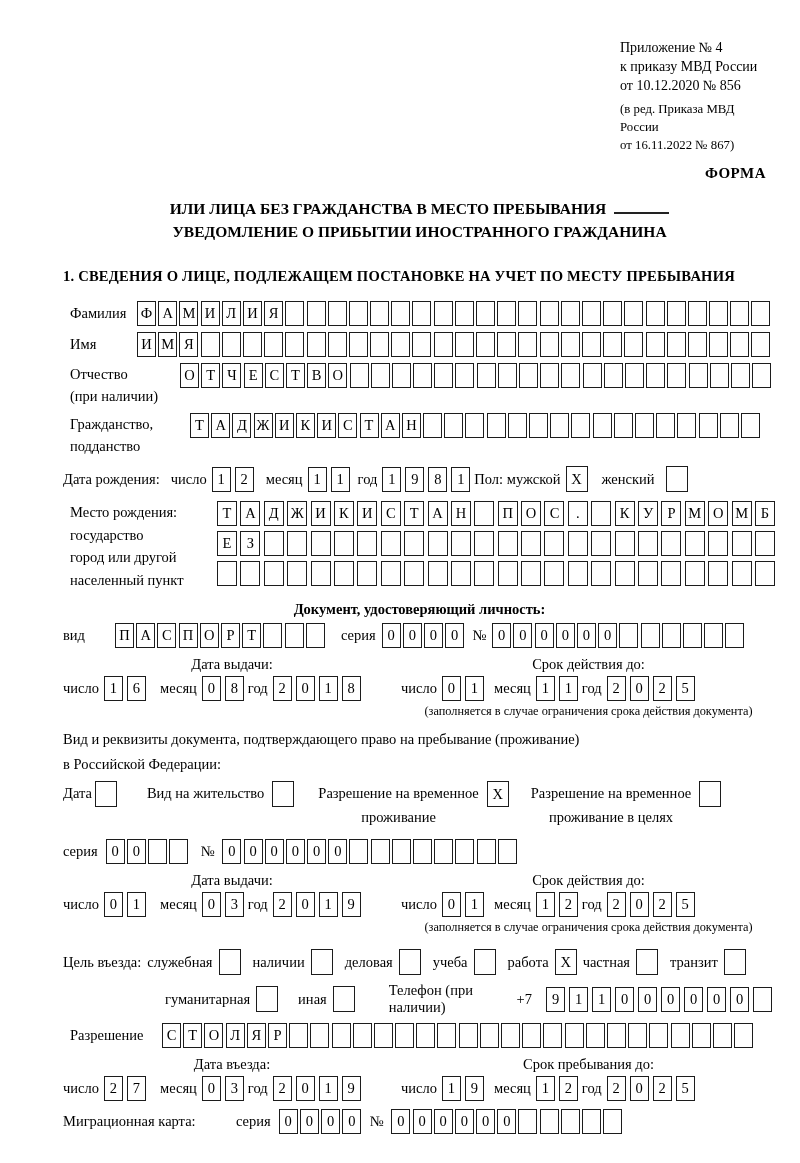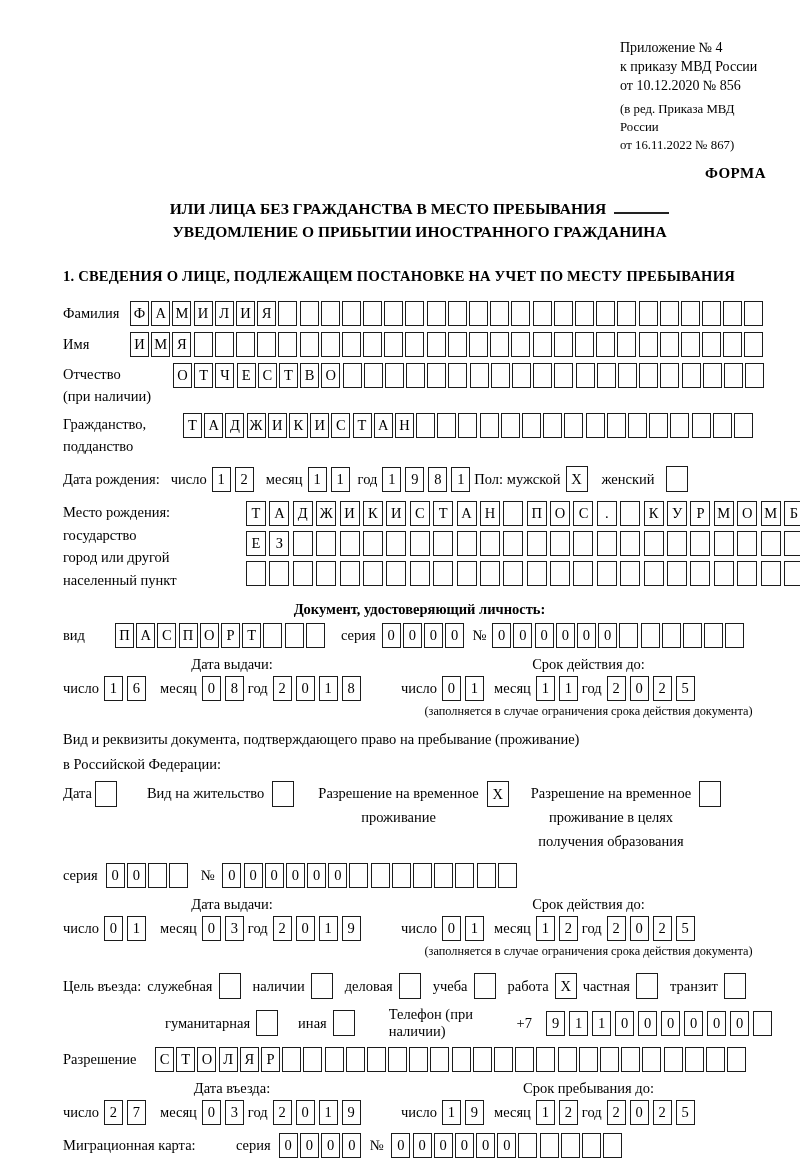--- a/index.html
+++ b/index.html
@@ -12,21 +12,21 @@
   .edition { margin-left:557px; font-size:12.8px; line-height:18px; margin-top:5px; }
   .forma { text-align:right; padding-right:10px; font-weight:bold; font-size:15px; margin-top:11px; letter-spacing:.5px; }
 
   
   .title { text-align:center; font-weight:bold; font-size:15.5px; line-height:23px; margin-top:15px; }
   .title-underline { display:inline-block; width:55px; border-bottom:2px solid #222; height:14px; margin-left:8px; }
   .section-heading { font-weight:bold; font-size:14.6px; margin-top:25px; letter-spacing:.2px; }
 
   
   .row { display:flex; align-items:flex-start; margin-top:6px; }
-  .lbl { font-size:14.5px; line-height:24px; flex:none; }
+  .lbl { font-size:14.5px; line-height:24px; flex:none;margin-left:7px; }
   .lbl-2l span { display:block; line-height:22px; }
 
   .grid { display:flex; flex:none; }
   .cell { display:inline-flex; flex:none; align-items:center; justify-content:center;
           width:19px; height:25px; border:1.7px solid #1c1c1c; margin-right:2.2px;
           font-size:14.5px; font-weight:400; background:#fff; }
   .g-wide .cell { width:20px; margin-right:3.4px; }
   .date-cells .cell { margin-right:4px; }
   .box .cell { width:22px; height:26px; margin-right:0; }
 
@@ -260,21 +260,21 @@
     <span class="dlbl">Пол: мужской</span>
     <div class="grid box">
         <span class="cell">X</span>
       </div>
     <span class="dlbl" style="margin-left:14px;">женский</span>
     <div class="grid box" style="margin-left:6px;">
         <span class="cell"></span>
       </div>
   </div>
 
-  <div class="row" style="margin-top:9px;gap:36px;">
+  <div class="row" style="margin-top:9px;">
     <span class="lbl w-place" style="line-height:22.5px;">
       <span style="display:block;">Место рождения:</span>
       <span style="display:block;">государство</span>
       <span style="display:block;">город или другой</span>
       <span style="display:block;">населенный пункт</span>
     </span>
     <div>
       <div class="grid g-wide" style="margin-bottom:5px;">
           <span class="cell">Т</span>
           <span class="cell">А</span>
@@ -468,21 +468,20 @@
         <span style="display:block;">проживание</span>
       </span>
       <div class="grid box">
           <span class="cell">X</span>
         </div>
     </div>
     <div class="opt" style="margin-left:14px;">
       <span class="opt-text">
         <span style="display:block;">Разрешение на временное</span>
         <span style="display:block;">проживание в целях</span>
-        <span style="display:block;">получения образования</span>
       </span>
       <div class="grid box">
           <span class="cell"></span>
         </div>
     </div>
   </div>
 
   <div class="row date-line serial-row">
     <span class="dlbl" style="margin-right:8px;">серия</span>
     <div class="grid">

